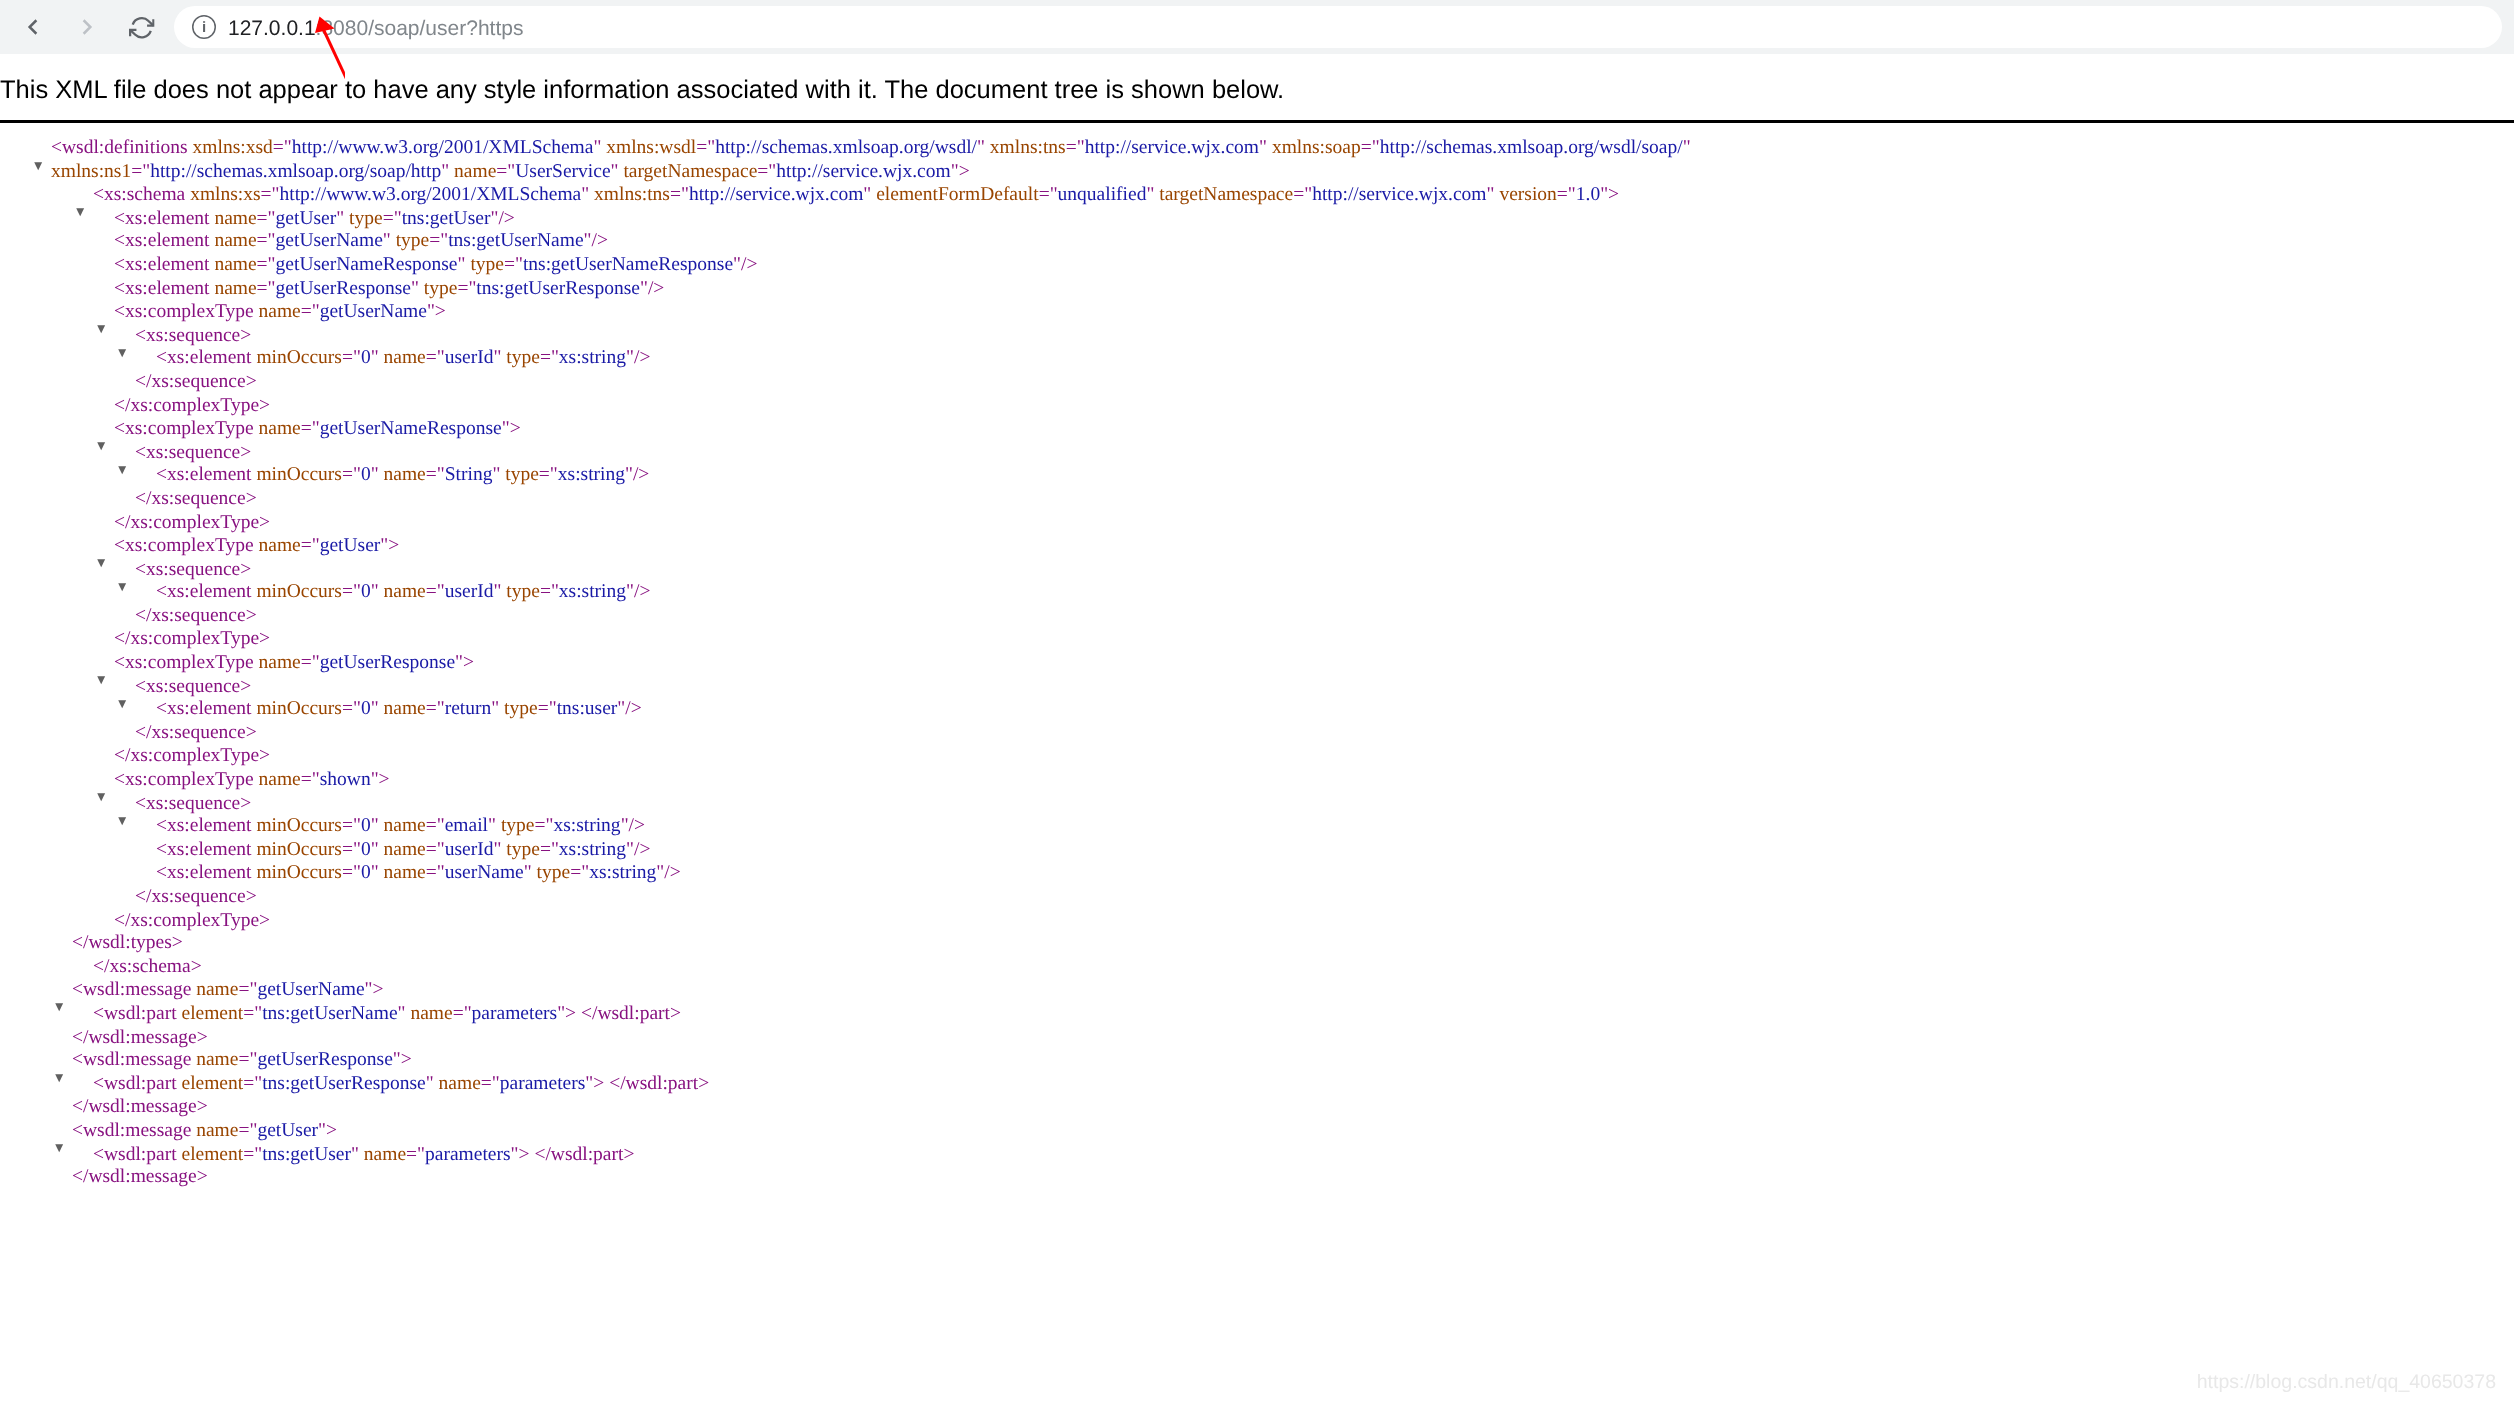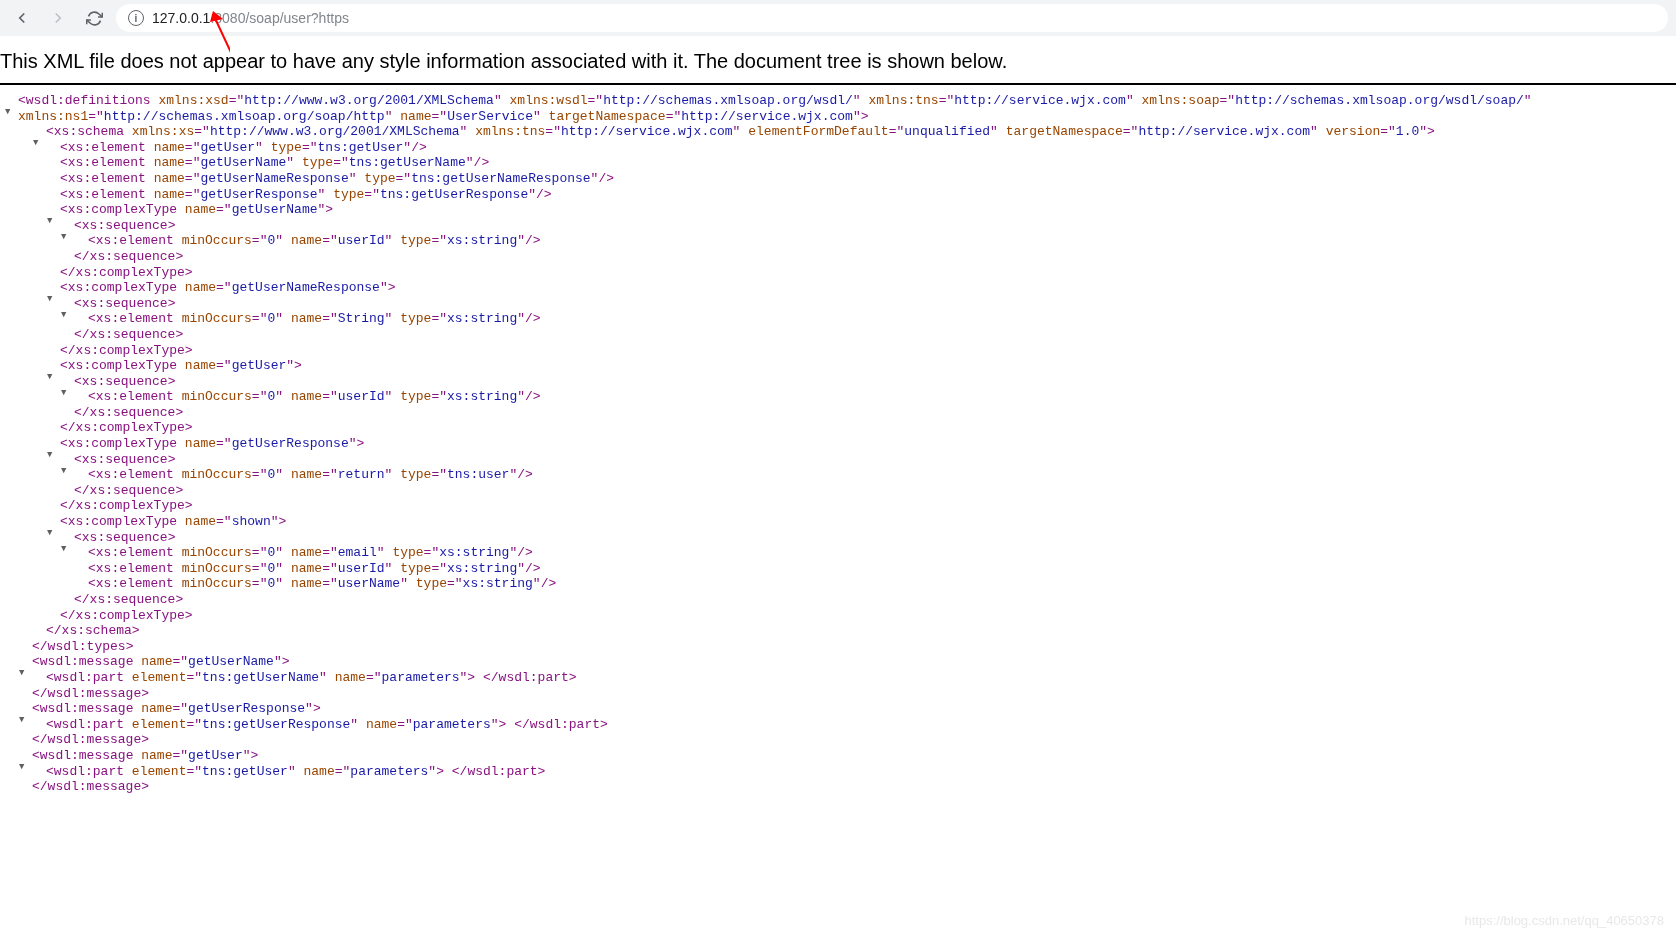--- a/index.html
+++ b/index.html
@@ -4,22 +4,22 @@
 <style>
 *{margin:0;padding:0;box-sizing:border-box}
 body{font-family:Arial,sans-serif;font-size:13px;background:#fff;width:1676px}
 .toolbar{height:36px;background:#f1f3f4;display:flex;align-items:center;padding:0 8px;gap:8px}
 .nav-btn{width:28px;height:28px;display:flex;align-items:center;justify-content:center;color:#5f6368;cursor:pointer;border-radius:50%}
 .nav-btn.dis{color:#bdc1c6}
 .addr{flex:1;height:28px;background:#fff;border-radius:14px;display:flex;align-items:center;padding:0 12px;gap:8px;color:#202124;font-size:14px}
 .info-ico{width:16px;height:16px;border:1.5px solid #5f6368;border-radius:50%;display:flex;align-items:center;justify-content:center;font-size:10px;font-weight:bold;color:#5f6368}
 .url-dim{color:#80868b}
 .content{padding:0}
-.banner{font-size:20px;padding:14px 4px 10px 0;border-bottom:2px solid #000;margin-bottom:8px}
-.xml{font-family:Liberation Mono, monospace;font-size:13px;line-height:15.6px;padding-left:4px}
+.banner{font-size:17px;padding:14px 4px 10px 0;border-bottom:2px solid #000;margin-bottom:8px}
+.xml{font-family:Liberation Serif, serif;font-size:13px;line-height:15.6px;padding-left:20px}
 .line{white-space:nowrap;position:relative}
 .tog{color:#606060;display:inline-block;width:0;position:relative}
 .tog::before{content:"▼";font-size:9px;position:absolute;left:-13px;top:1px}
 .tag{color:#881280}
 .attr{color:#994500}
 .val{color:#1a1aa6}
 .pun{color:#881280}
 .i1{padding-left:14px}.i2{padding-left:28px}.i3{padding-left:42px}.i4{padding-left:56px}.i5{padding-left:70px}.i6{padding-left:84px}
 .arrow{position:absolute;left:210px;top:8px;pointer-events:none}
 .wm{position:fixed;right:12px;bottom:10px;color:#e8e8e8;font-size:13px}
@@ -96,22 +96,22 @@
 <div class="line i4"><span class="pun">&lt;/</span><span class="tag">xs:complexType</span><span class="pun">&gt;</span></div>
 
 <div class="line i4"><span class="tog"></span><span class="pun">&lt;</span><span class="tag">xs:complexType</span> <span class="attr">name</span><span class="pun">="</span><span class="val">shown</span><span class="pun">"&gt;</span></div>
 <div class="line i5"><span class="tog"></span><span class="pun">&lt;</span><span class="tag">xs:sequence</span><span class="pun">&gt;</span></div>
 <div class="line i6"><span class="pun">&lt;</span><span class="tag">xs:element</span> <span class="attr">minOccurs</span><span class="pun">="</span><span class="val">0</span><span class="pun">"</span> <span class="attr">name</span><span class="pun">="</span><span class="val">email</span><span class="pun">"</span> <span class="attr">type</span><span class="pun">="</span><span class="val">xs:string</span><span class="pun">"/&gt;</span></div>
 <div class="line i6"><span class="pun">&lt;</span><span class="tag">xs:element</span> <span class="attr">minOccurs</span><span class="pun">="</span><span class="val">0</span><span class="pun">"</span> <span class="attr">name</span><span class="pun">="</span><span class="val">userId</span><span class="pun">"</span> <span class="attr">type</span><span class="pun">="</span><span class="val">xs:string</span><span class="pun">"/&gt;</span></div>
 <div class="line i6"><span class="pun">&lt;</span><span class="tag">xs:element</span> <span class="attr">minOccurs</span><span class="pun">="</span><span class="val">0</span><span class="pun">"</span> <span class="attr">name</span><span class="pun">="</span><span class="val">userName</span><span class="pun">"</span> <span class="attr">type</span><span class="pun">="</span><span class="val">xs:string</span><span class="pun">"/&gt;</span></div>
 <div class="line i5"><span class="pun">&lt;/</span><span class="tag">xs:sequence</span><span class="pun">&gt;</span></div>
 <div class="line i4"><span class="pun">&lt;/</span><span class="tag">xs:complexType</span><span class="pun">&gt;</span></div>
 
+<div class="line i2"><span class="pun">&lt;/</span><span class="tag">wsdl:types</span><span class="pun">&gt;</span></div>
 <div class="line i3"><span class="pun">&lt;/</span><span class="tag">xs:schema</span><span class="pun">&gt;</span></div>
-<div class="line i2"><span class="pun">&lt;/</span><span class="tag">wsdl:types</span><span class="pun">&gt;</span></div>
 
 <div class="line i2"><span class="tog"></span><span class="pun">&lt;</span><span class="tag">wsdl:message</span> <span class="attr">name</span><span class="pun">="</span><span class="val">getUserName</span><span class="pun">"&gt;</span></div>
 <div class="line i3"><span class="pun">&lt;</span><span class="tag">wsdl:part</span> <span class="attr">element</span><span class="pun">="</span><span class="val">tns:getUserName</span><span class="pun">"</span> <span class="attr">name</span><span class="pun">="</span><span class="val">parameters</span><span class="pun">"&gt;</span> <span class="pun">&lt;/</span><span class="tag">wsdl:part</span><span class="pun">&gt;</span></div>
 <div class="line i2"><span class="pun">&lt;/</span><span class="tag">wsdl:message</span><span class="pun">&gt;</span></div>
 
 <div class="line i2"><span class="tog"></span><span class="pun">&lt;</span><span class="tag">wsdl:message</span> <span class="attr">name</span><span class="pun">="</span><span class="val">getUserResponse</span><span class="pun">"&gt;</span></div>
 <div class="line i3"><span class="pun">&lt;</span><span class="tag">wsdl:part</span> <span class="attr">element</span><span class="pun">="</span><span class="val">tns:getUserResponse</span><span class="pun">"</span> <span class="attr">name</span><span class="pun">="</span><span class="val">parameters</span><span class="pun">"&gt;</span> <span class="pun">&lt;/</span><span class="tag">wsdl:part</span><span class="pun">&gt;</span></div>
 <div class="line i2"><span class="pun">&lt;/</span><span class="tag">wsdl:message</span><span class="pun">&gt;</span></div>
 
 <div class="line i2"><span class="tog"></span><span class="pun">&lt;</span><span class="tag">wsdl:message</span> <span class="attr">name</span><span class="pun">="</span><span class="val">getUser</span><span class="pun">"&gt;</span></div>

